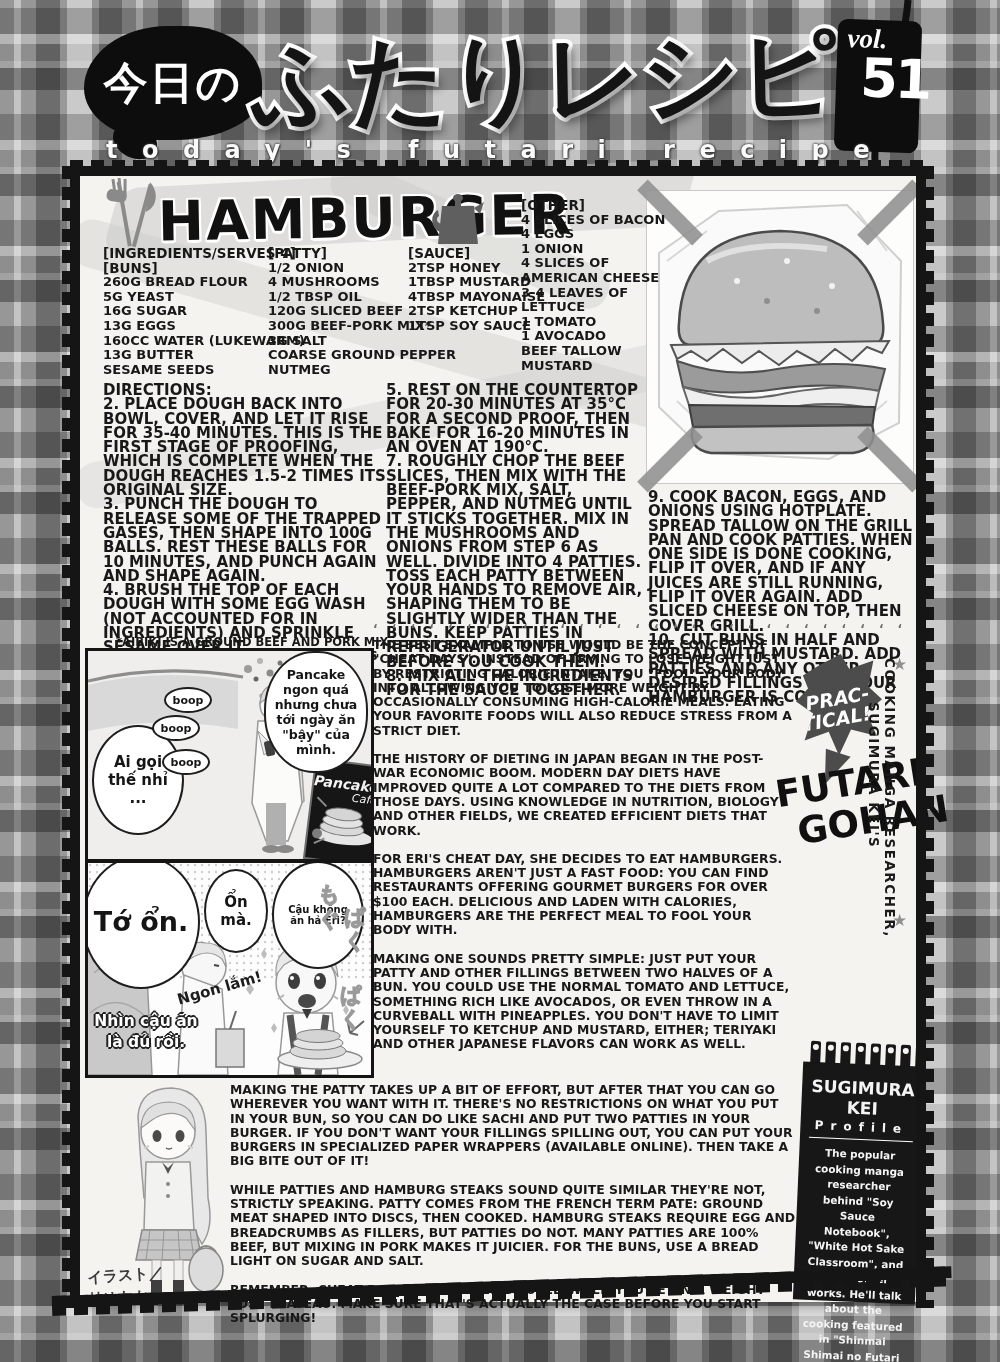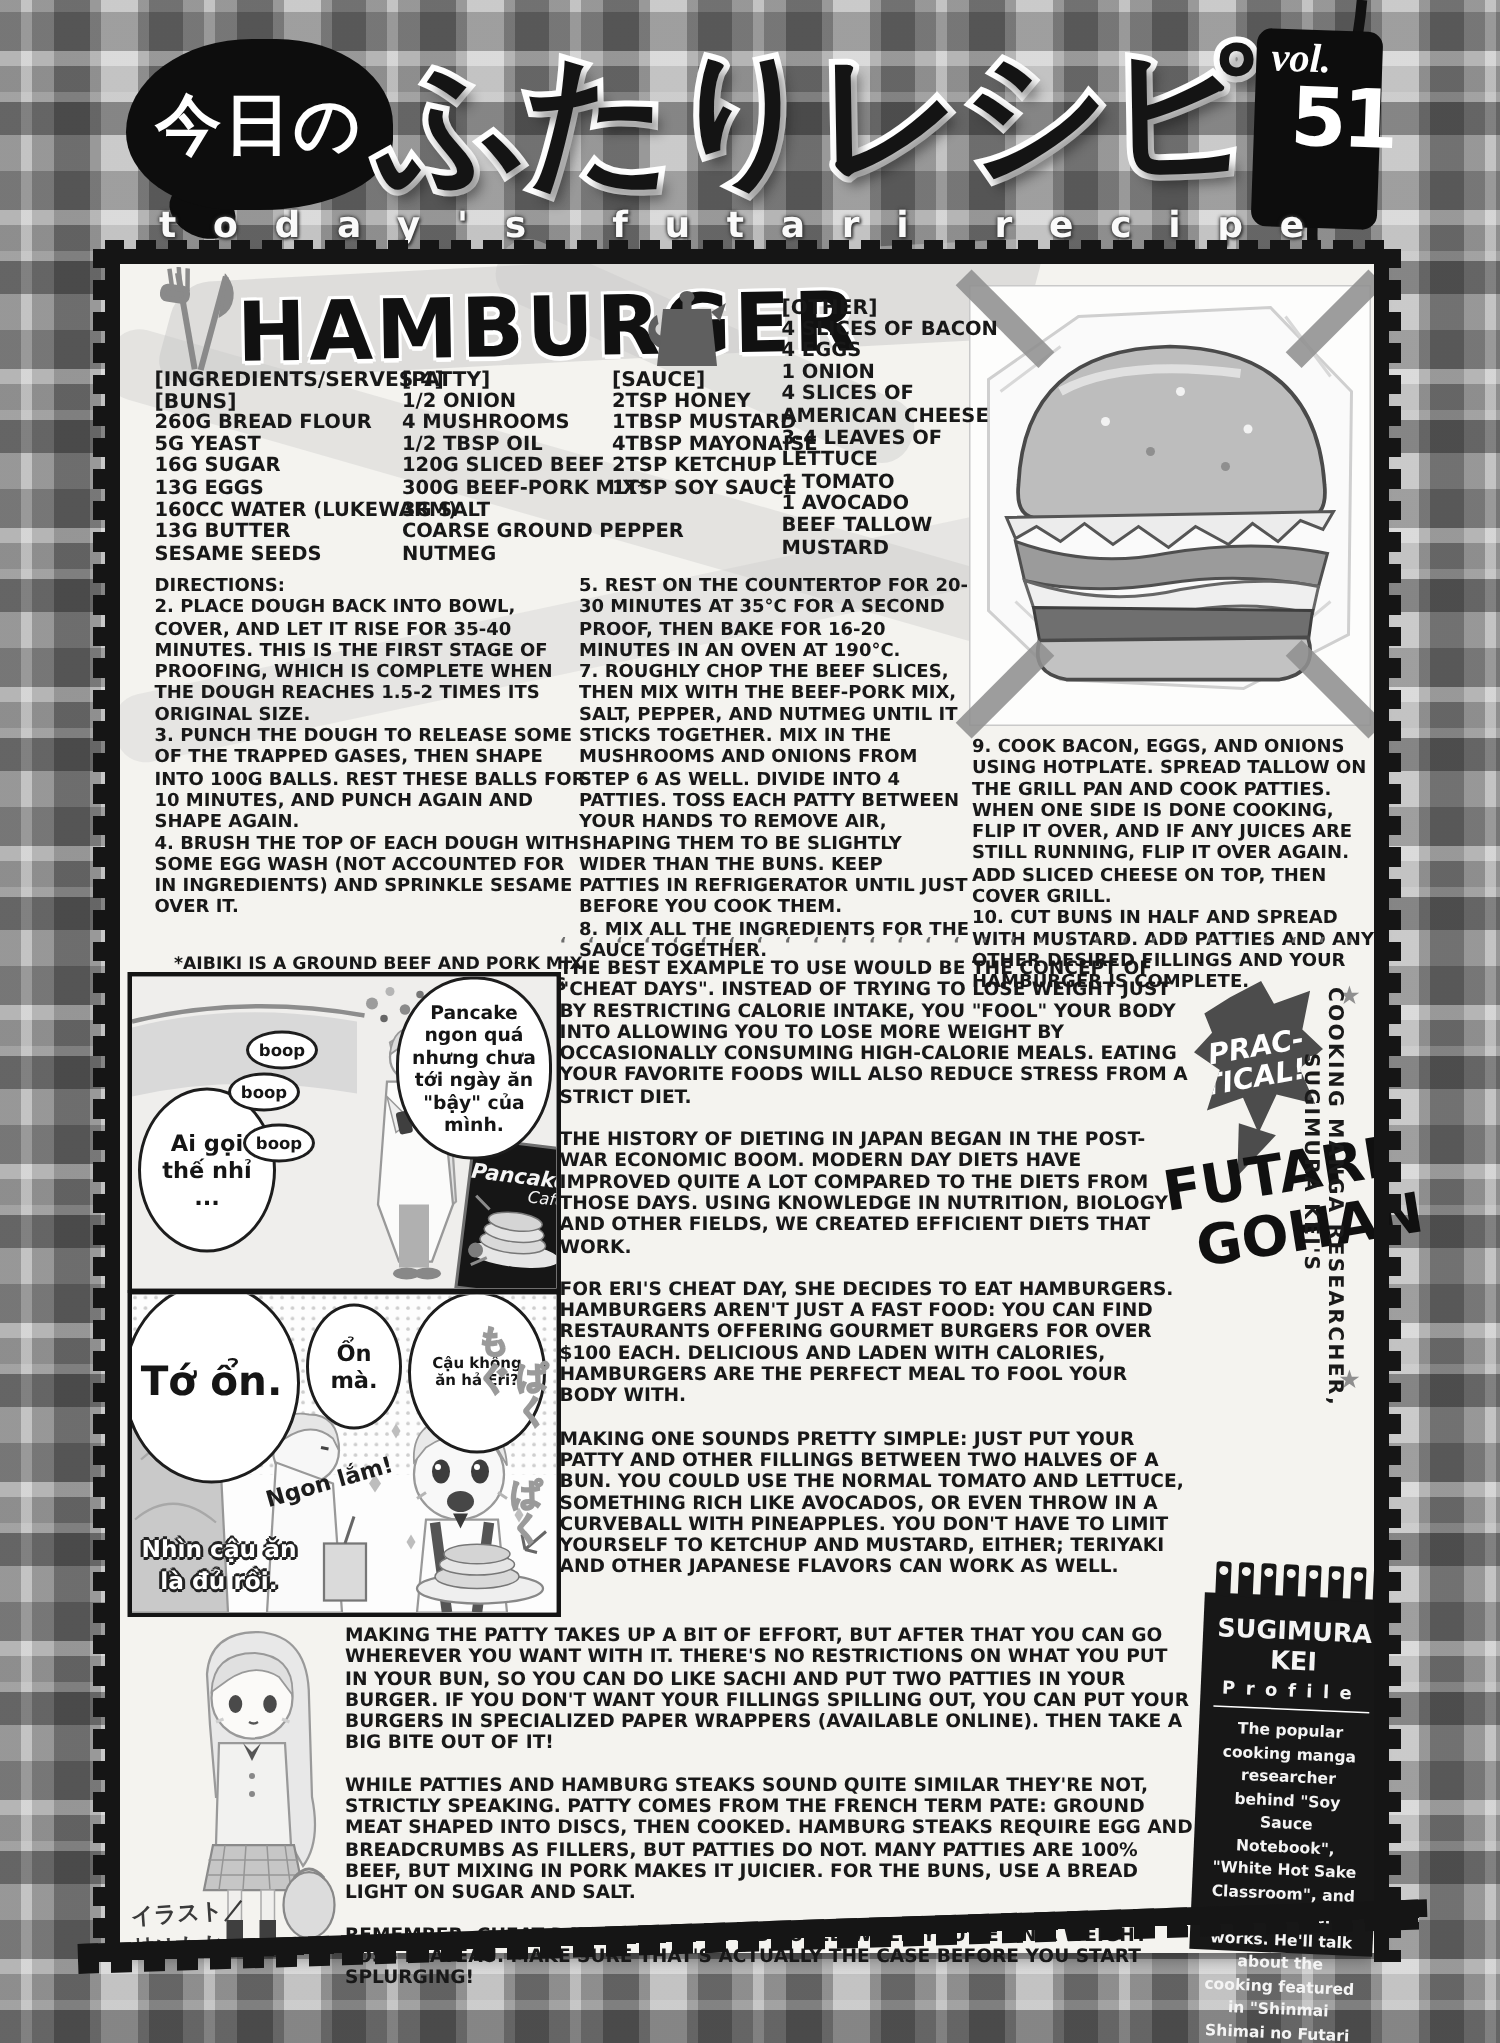--- a/index.html
+++ b/index.html
@@ -46,21 +46,21 @@
     background:linear-gradient(to top,transparent 0 8px,#151515 8px 20px),
       repeating-linear-gradient(to right,#151515 0 14px,transparent 14px 22px);}
   
   .page{left:80px;top:172px;width:836px;height:1130px;background:#f4f3ef;z-index:3;box-shadow:0 4px 10px rgba(0,0,0,.35);}
   .stroke{position:absolute;background:#c7c7c7;z-index:0;border-radius:20px;}
   
   .rtitle{left:78px;top:14px;font-size:55px;font-weight:900;letter-spacing:2px;color:#111;z-index:2;transform:rotate(-1deg);
     text-shadow:-2px -2px 0 #fff,2px -2px 0 #fff,-2px 2px 0 #fff,2px 2px 0 #fff,0 3px 0 #fff;}
   .ing-h{font-size:13.5px;line-height:14.6px;font-weight:bold;color:#181818;white-space:nowrap;}
   .ing-i{font-size:13px;line-height:14.6px;font-weight:bold;color:#181818;white-space:nowrap;}
-  .dirs{font-size:12px;line-height:14.3px;font-weight:bold;color:#181818;z-index:2;}
+  .dirs{font-size:15px;line-height:14.3px;font-weight:bold;color:#181818;z-index:2;}
   .dirs p{margin:0;}
   .foot{font-size:11.5px;line-height:13.5px;font-weight:bold;color:#181818;z-index:2;}
   
   .photo{left:566px;top:18px;width:266px;height:292px;background:#fdfdfc;border:1px solid #c9c9c9;z-index:1;}
   .tape{position:absolute;width:78px;height:15px;background:#8f8f8f;opacity:.88;z-index:3;}
   
   .divider{left:293px;top:450px;width:540px;font-size:12px;font-weight:bold;color:#6d6d6d;white-space:nowrap;overflow:hidden;letter-spacing:5px;z-index:2;}
   .essay{z-index:2;font-size:12.4px;line-height:14.3px;font-weight:bold;color:#181818;}
   .essay p{margin:0 0 14px 0;}
   
@@ -336,21 +336,21 @@
             <path d="M162 120 l4 6 -4 6 -4 -6 Z"></path>
             <path d="M176 86 l3 5 -3 5 -3 -5 Z"></path>
             <path d="M186 160 l3 5 -3 5 -3 -5 Z"></path>
             <path d="M258 142 l3 5 -3 5 -3 -5 Z"></path>
           </g>
       </svg>
       <div class="bubble" style="left:-6px;top:-8px;width:118px;height:134px;font-size:27px;line-height:34px;padding:8px;">Tớ ổn.</div>
       <div class="bubble" style="left:116px;top:6px;width:64px;height:84px;font-size:15px;padding:4px;">Ổn mà.</div>
       <div class="bubble" style="left:184px;top:-2px;width:92px;height:108px;font-size:10px;padding:8px;">Cậu không ăn hả Eri?</div>
       <div class="abs t" style="left:88px;top:116px;font-size:15px;transform:rotate(-16deg);z-index:2;">Ngon lắm!</div>
-      <div class="outline-txt" style="left:2px;top:148px;width:112px;font-size:15.5px;line-height:21px;text-align:center;margin-top:12px;">Nhìn cậu ăn là đủ rồi.</div>
+      <div class="outline-txt" style="left:2px;top:148px;width:112px;font-size:15.5px;line-height:21px;text-align:center;">Nhìn cậu ăn là đủ rồi.</div>
       <div class="sfx" style="right:28px;top:6px;">もぐ</div>
       <div class="sfx" style="right:2px;top:28px;">ぱく</div>
       <div class="sfx" style="right:6px;top:106px;">ぱく</div>
     </div>
 
     <div class="abs practical">
       <div class="practical-txt">
         <div>PRAC-</div>
         <div>TICAL!!</div>
       </div>

